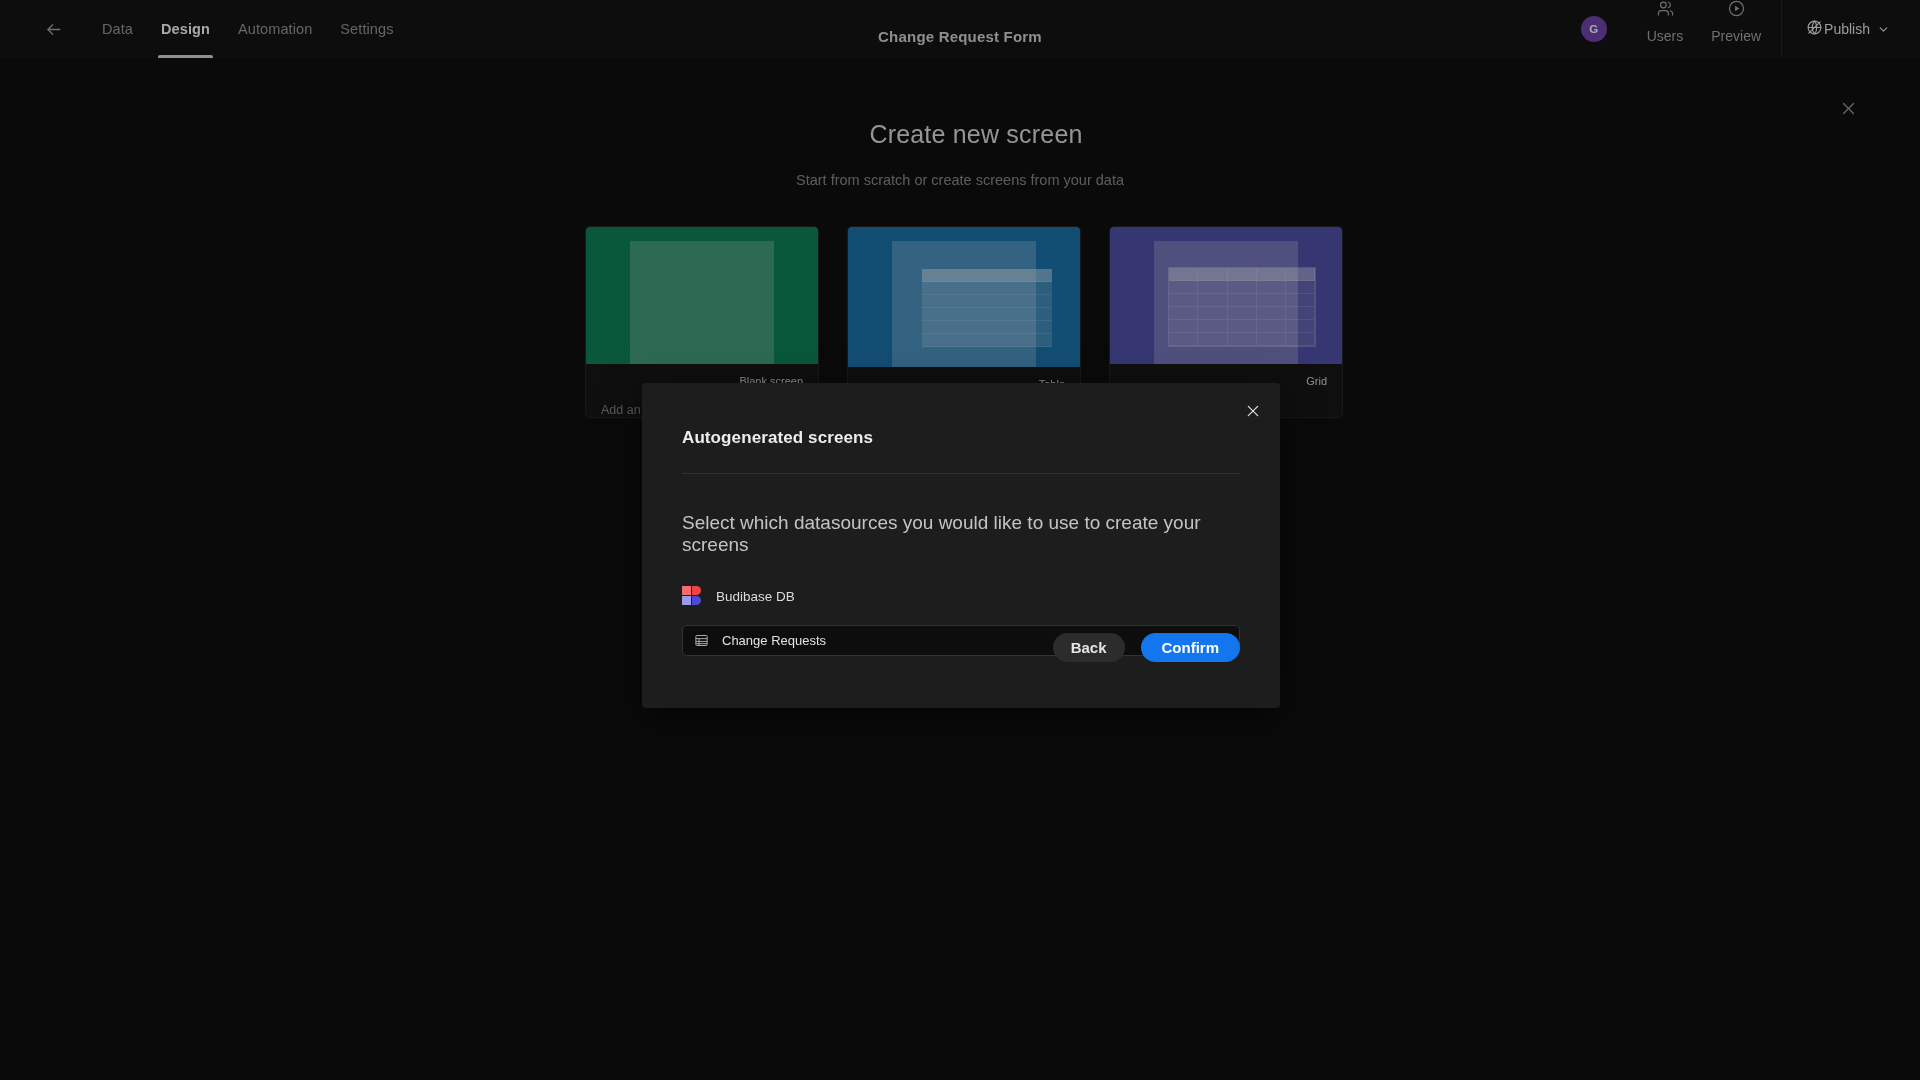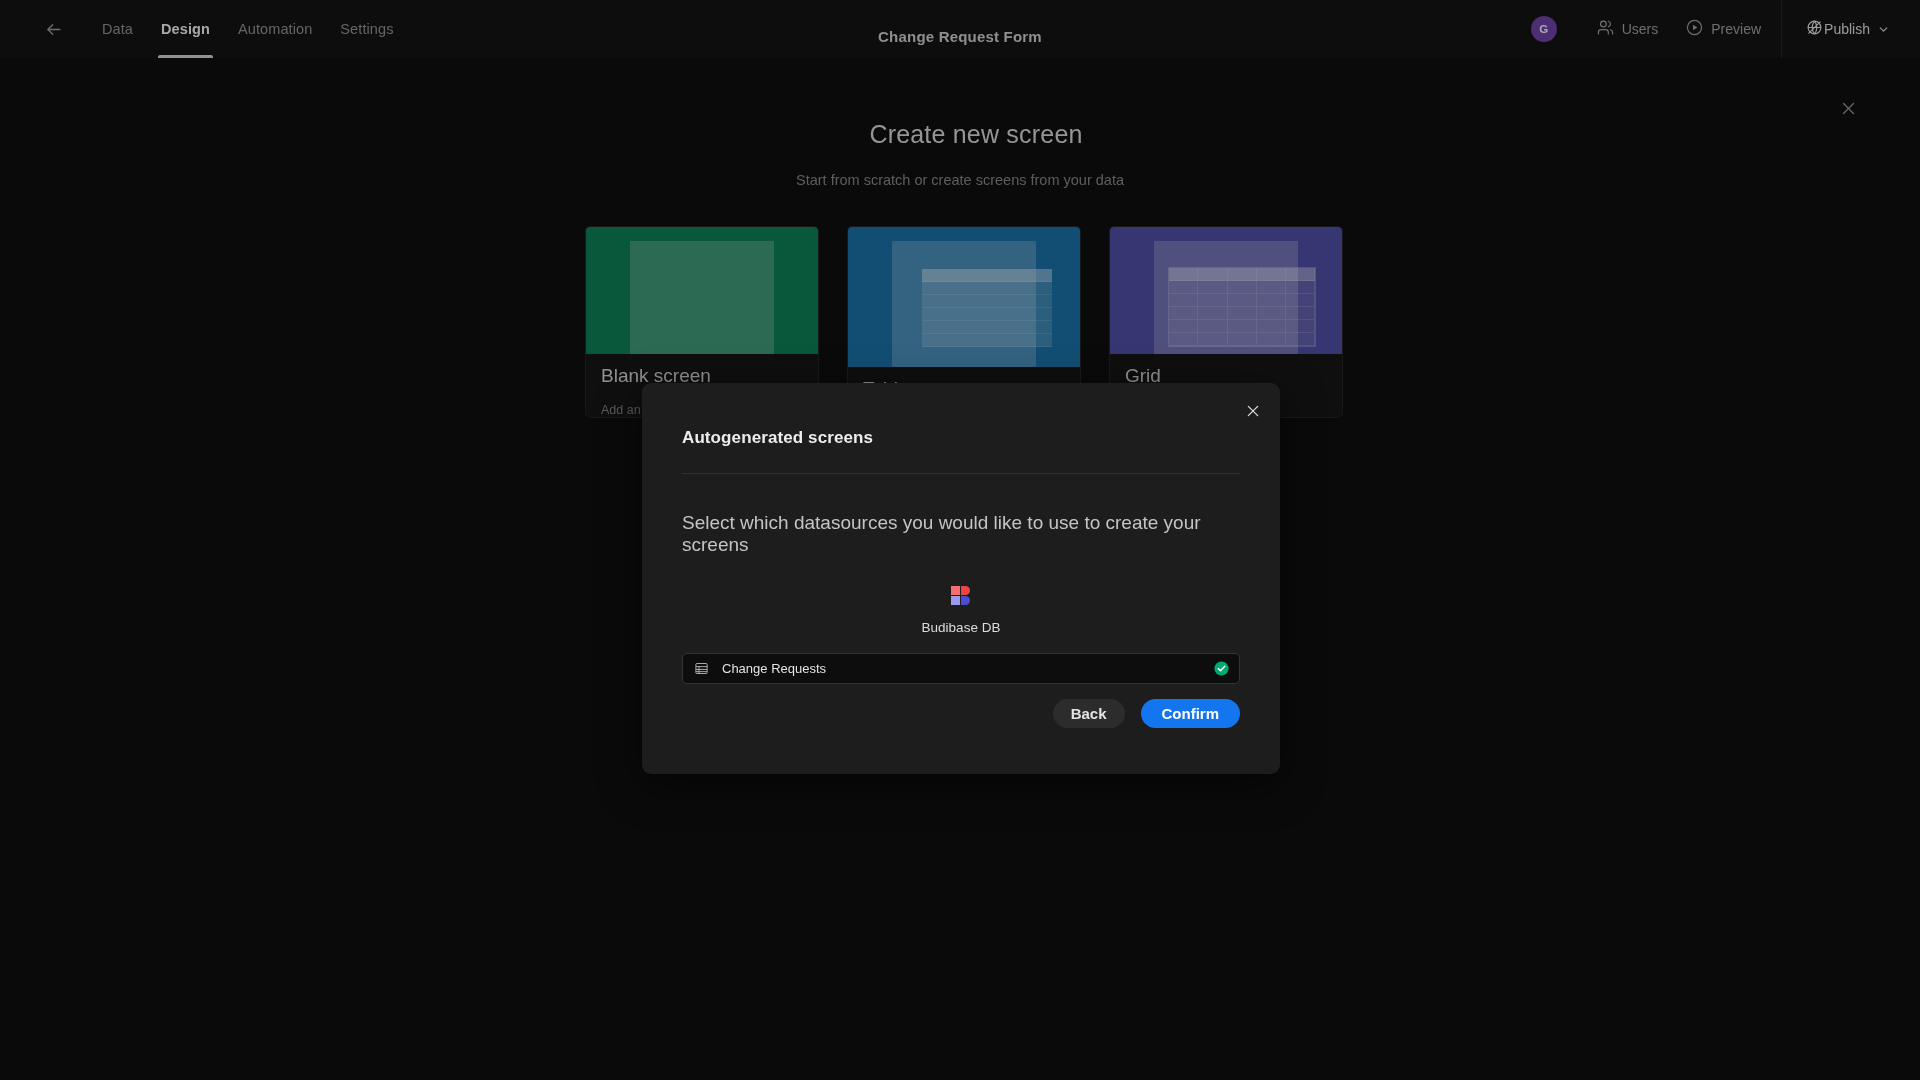--- a/index.html
+++ b/index.html
@@ -64,21 +64,21 @@
     width:26px; height:26px; border-radius:50%;
     background:#6b3fa0;
     color:#ede7f5; font-size:11.5px; font-weight:bold;
     display:flex; align-items:center; justify-content:center;
     margin-right:26px;
     cursor:pointer;
   }
   .hdr-action {
     display:flex; align-items:center; gap:8px;
     color:#9a9a9a; font-size:14px;
-    cursor:pointer; padding:0 14px; height:58px;
+    cursor:pointer; padding:0 14px; height:58px;flex-direction:column;
   }
   .hdr-divider {
     width:1px; height:58px; background:#242424; margin:0 6px;
   }
   .publish-wrap {
     display:flex; align-items:center; gap:1px;
     color:#d6d6d6; font-size:14px; font-weight:normal;
     cursor:pointer; padding:0 6px 0 18px; height:58px;
   }
 
@@ -119,21 +119,21 @@
   }
   .card-art {
     height:140px; width:100%;
     position:relative; overflow:hidden;
   }
   .art-inner {
     position:absolute; left:19%; right:19%; top:14px; bottom:-8px;
     background:rgba(255,255,255,0.20);
   }
   .card-body { padding:11px 15px 0 15px; }
-  .card-title { font-size:19px; color:#c9c9c9; }
+  .card-title { font-size:11px; color:#c9c9c9;text-align:right; }
   .card-desc { font-size:12.5px; color:#7d7d7d; margin-top:16px; }
 
   
   .mini-table {
     position:absolute; left:32%; right:12%; top:42px;
     background:rgba(255,255,255,0.16);
   }
   .mini-row { height:13px; border-bottom:1px solid rgba(255,255,255,0.12); }
   .mini-row.head { background:rgba(255,255,255,0.26); }
 
@@ -152,23 +152,23 @@
   .mini-cell.head { background:rgba(255,255,255,0.28); }
 
   
   #modal-overlay {
     position:absolute; inset:0;
     background:rgba(0,0,0,0.28);
   }
   #modal {
     position:absolute;
     left:642px; top:383px;
-    width:638px; height:391px;
+    width:638px; height:325px;
     background:#1d1d1d;
-    border-radius:9px;
+    border-radius:4px;
     box-shadow:0 10px 40px rgba(0,0,0,0.55);
   }
   #modal-close {
     position:absolute; top:14px; right:13px;
     width:28px; height:28px;
     display:flex; align-items:center; justify-content:center;
     cursor:pointer;
   }
   #modal-title {
     position:absolute; left:40px; top:45px;
@@ -178,21 +178,20 @@
   #modal-rule {
     position:absolute; left:40px; right:40px; top:90px;
     height:1px; background:#303030;
   }
   #ds-group {
     position:absolute; left:40px; right:40px; top:129px;
   }
   .ds-header {
     display:flex; align-items:center; gap:13px;
     margin-top:30px;
-    flex-direction:column;
   }
   .ds-name { font-size:13.5px; color:#dcdcdc; }
   .ds-row {
     margin-top:18px;
     height:31px;
     background:#0d0d0d;
     border:1px solid #333333;
     border-radius:5px;
     display:flex; align-items:center;
     padding:0 9px 0 11px;

